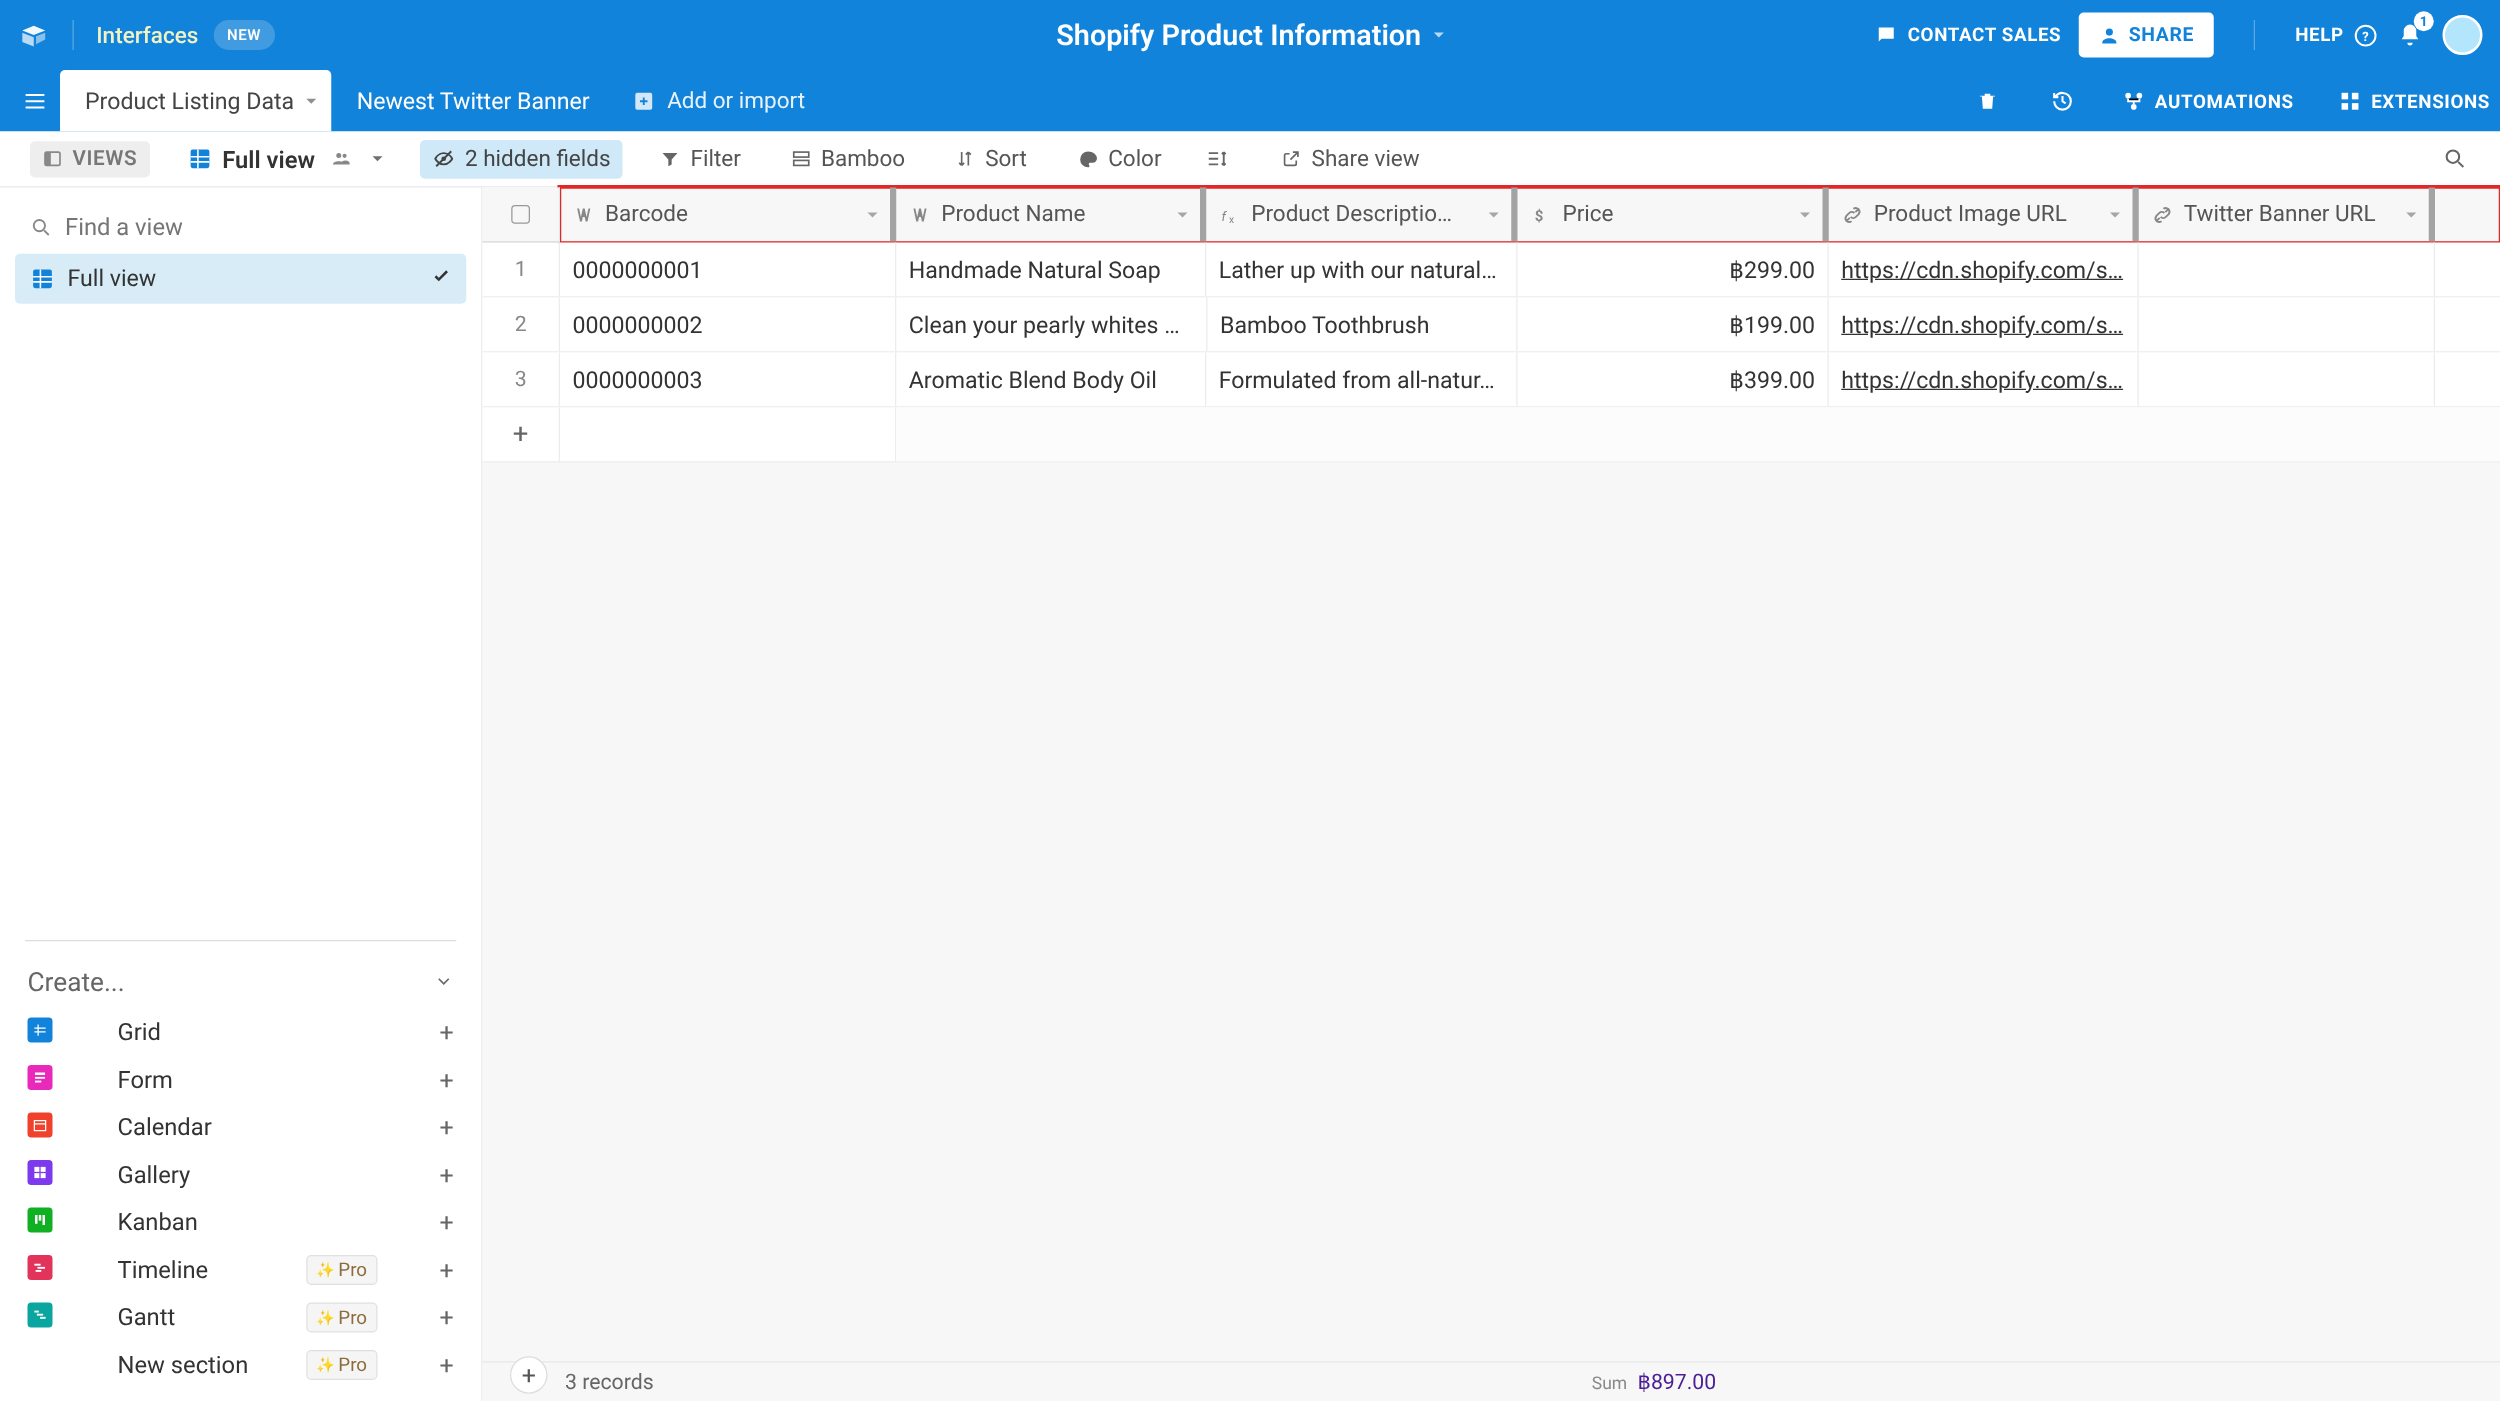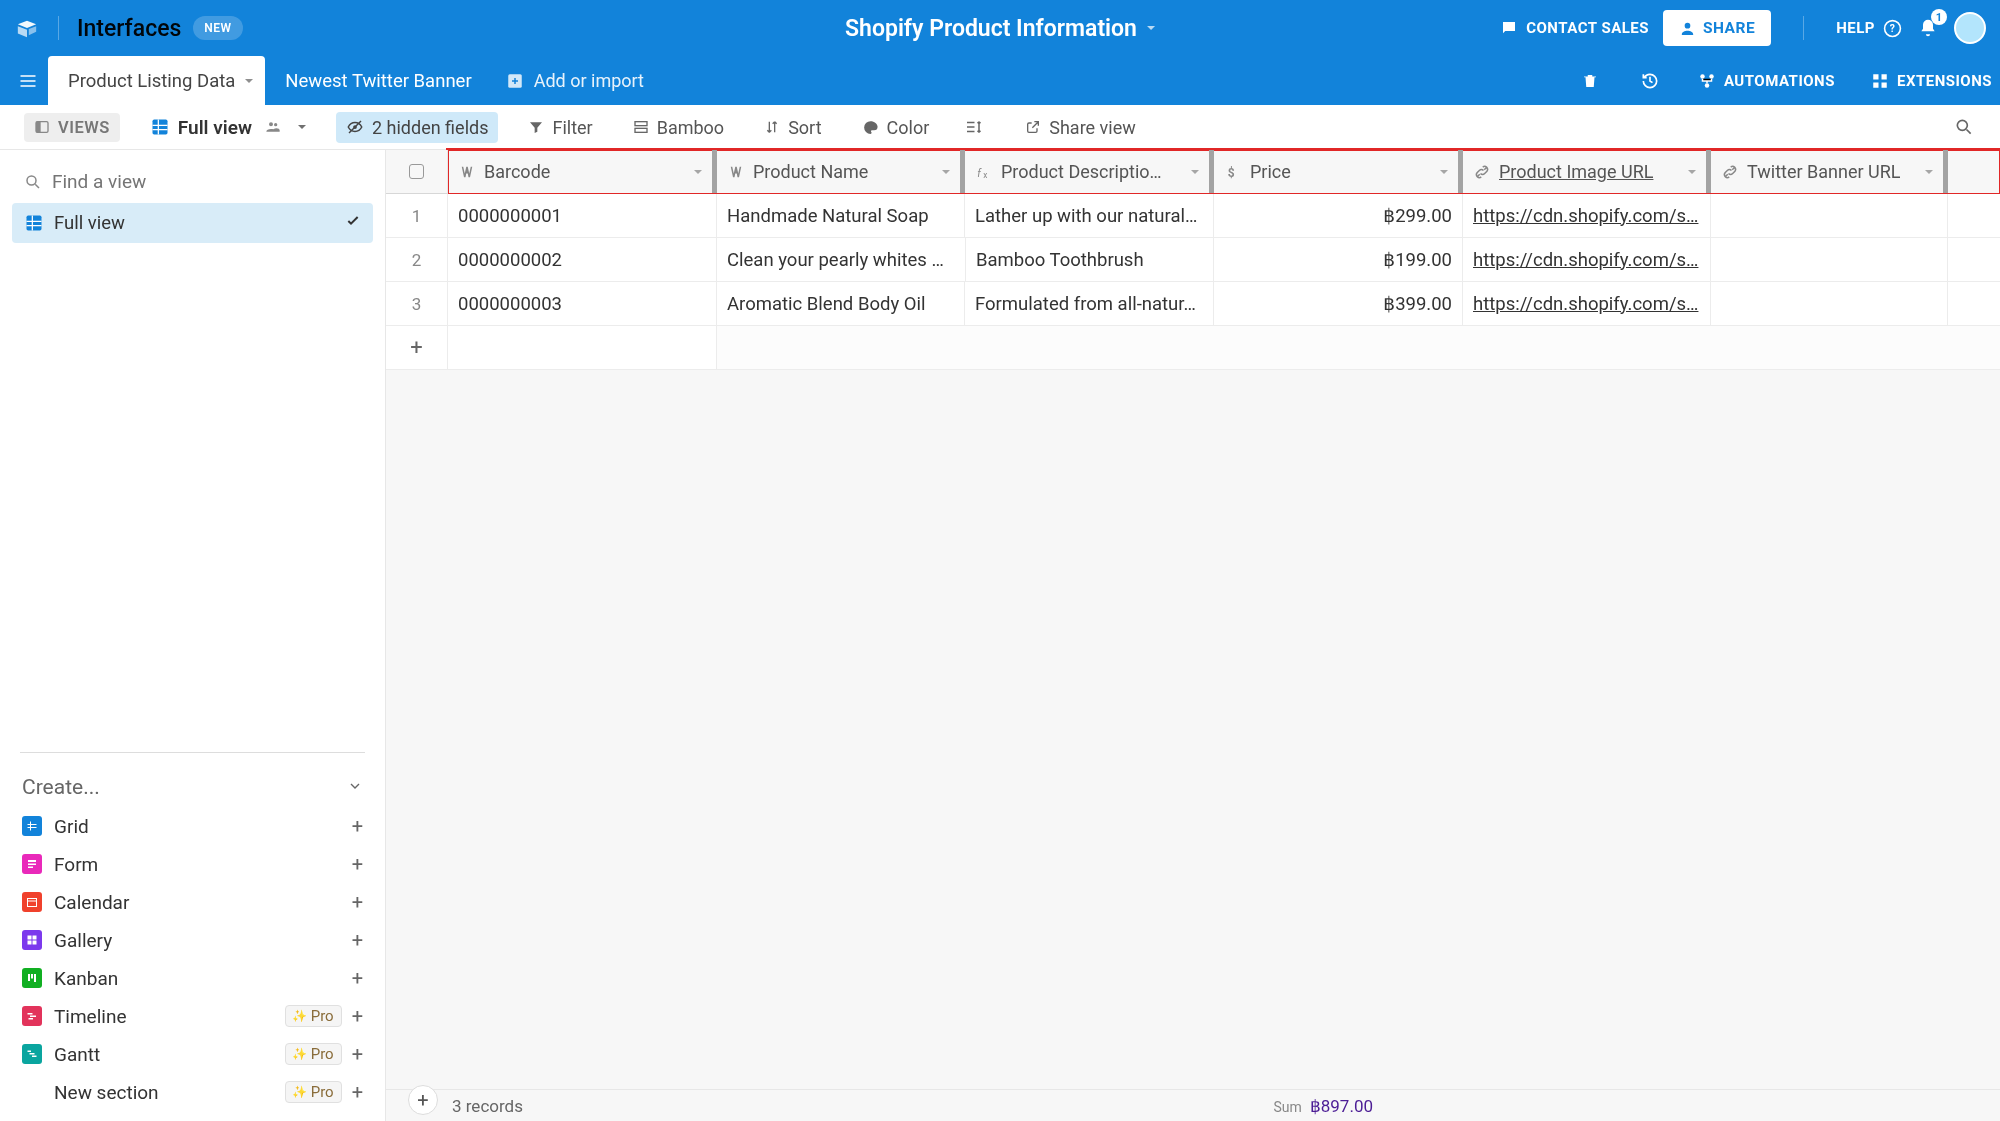--- a/index.html
+++ b/index.html
@@ -1,20 +1,20 @@
 <!DOCTYPE html>
 <html><head>
 <meta charset="utf-8">
 <style>
 * { margin:0; padding:0; box-sizing:border-box; font-family:-apple-system, BlinkMacSystemFont, "Segoe UI", Roboto, Helvetica, Arial, sans-serif; -webkit-font-smoothing:antialiased; }
 body { width:2000px; height:1121px; overflow:hidden; background:#fff; }
 .topbar { background:#1283da; height:56px; display:flex; align-items:center; color:#fff; padding:0 14px 0 14px; }
 .logo { width:26px; height:22px; display:inline-block; }
 .vdiv { width:1px; height:24px; background:rgba(255,255,255,0.3); margin:0 18px; }
-.top-link { font-size:23px; font-weight:500; color:#000000; opacity:0.95; }
+.top-link { font-size:18px; font-weight:500; color:#fef9c3; opacity:0.95; }
 .new-badge { background:rgba(255,255,255,0.2); color:#fff; font-size:12px; font-weight:600; padding:5px 11px; border-radius:999px; margin-left:12px; letter-spacing:0.5px; }
 .top-center { position:absolute; left:50%; transform:translateX(-50%); display:flex; align-items:center; }
 .base-title { font-size:23px; font-weight:600; color:#fff; }
 .top-right { margin-left:auto; display:flex; align-items:center; gap:14px; }
 .top-btn { display:inline-flex; align-items:center; font-size:15px; font-weight:700; letter-spacing:0.5px; color:#fff; }
 .share-btn { background:#fff; color:#1283da; padding:9px 16px; border-radius:4px; font-size:15.5px; font-weight:700; letter-spacing:0.5px; display:inline-flex; align-items:center; }
 .icon-btn { width:24px; height:24px; display:inline-flex; align-items:center; justify-content:center; position:relative; }
 .notif-badge { position:absolute; top:-7px; right:-7px; background:#fff; color:#1283da; font-size:11px; font-weight:700; border-radius:999px; width:16px; height:16px; display:flex; align-items:center; justify-content:center; }
 .avatar { width:32px; height:32px; border-radius:50%; background:#b3e5fc; border:2px solid #fff; display:inline-block; }
 .tabsbar { background:#1283da; height:49px; display:flex; align-items:center; padding:0 8px 0 8px; color:#fff; }
@@ -35,21 +35,21 @@
 .content { display:flex; height:calc(1121px - 56px - 49px - 45px); }
 .sidebar { width:386px; border-right:1px solid #e7e7e7; display:flex; flex-direction:column; padding:10px 12px 10px 12px; }
 .view-find { display:flex; align-items:center; padding:10px 12px; }
 .view-find input { border:none; outline:none; font-size:19px; flex:1; margin-left:10px; }
 .view-item { display:flex; align-items:center; padding:9px 12px; border-radius:4px; font-size:18.5px; color:#333; }
 .view-item.active { background:#d8ecf8; }
 .view-item .check { margin-left:auto; }
 .side-hr { border:none; border-top:1px solid #ddd; margin:14px 8px; }
 .side-sec-head { display:flex; align-items:center; padding:8px 10px; font-size:21px; color:#666; }
 .side-sec-head .chev { margin-left:auto; }
-.create-item { display:flex; align-items:center; padding:7px 10px; font-size:19px; color:#333; }
+.create-item { display:flex; padding:7px 10px; font-size:19px; color:#333;gap:40px; }
 .create-item .ci-ico { width:20px; height:20px; border-radius:3px; margin-right:12px; display:inline-flex; align-items:center; justify-content:center; }
 .create-item .plus { margin-left:auto; color:#666; font-size:20px; }
 .pro-badge { font-size:15px; color:#8a6d3b; background:#f5f5f5; border:1px solid #e0e0e0; border-radius:4px; padding:1px 7px; margin-left:auto; display:inline-flex; align-items:center; }
 .pro-badge::before { content:"✨"; font-size:12px; margin-right:3px; }
 .create-item .plus-after { margin-left:10px; color:#666; font-size:20px; }
 .grid-area { flex:1; position:relative; background:#f7f7f7; display:flex; flex-direction:column; }
 .grid-header-row { display:flex; background:#f7f7f7; border-bottom:1px solid #d7d7d7; height:44px; outline:3px solid #e12727; outline-offset:-1.5px; margin-left:62px; }
 .grid-left-stub { position:absolute; left:0; top:0; width:62px; height:44px; background:#f7f7f7; border-bottom:1px solid #d7d7d7; border-right:1px solid #e7e7e7; display:flex; align-items:center; justify-content:center; }
 .col-head { display:flex; align-items:center; border-right:5px solid #a3a3a3; padding:0 10px; font-size:18px; color:#555; position:relative; }
 .col-head .h-ico { width:18px; height:18px; margin-right:8px; flex:none; color:#888; }
@@ -387,21 +387,21 @@
           <span>Product Descriptio…</span>
           <span class="h-caret caret-sm"></span>
         </div>
         <div class="col-head" style="width: 249px;">
           <span class="h-ico"><svg viewBox="0 0 24 24" width="18" height="18">
               <text x="5" y="18" font-size="16" fill="#888" font-weight="700">$</text>
             </svg></span>
           <span>Price</span>
           <span class="h-caret caret-sm"></span>
         </div>
-        <div class="col-head" style="width: 248px; text-decoration: underline;">
+        <div class="col-head" style="width: 248px;">
           <span class="h-ico"><svg viewBox="0 0 24 24" width="18" height="18">
               <path fill="none" stroke="#888" stroke-width="2" d="M9 15l-4 4M15 9l4-4M10 14a4 4 0 005.6 0l3-3a4 4 0 00-5.6-5.6M14 10a4 4 0 00-5.6 0l-3 3a4 4 0 005.6 5.6"></path>
             </svg></span>
           <span>Product Image URL</span>
           <span class="h-caret caret-sm"></span>
         </div>
         <div class="col-head" style="width: 237px;">
           <span class="h-ico"><svg viewBox="0 0 24 24" width="18" height="18">
               <path fill="none" stroke="#888" stroke-width="2" d="M9 15l-4 4M15 9l4-4M10 14a4 4 0 005.6 0l3-3a4 4 0 00-5.6-5.6M14 10a4 4 0 00-5.6 0l-3 3a4 4 0 005.6 5.6"></path>
             </svg></span>

